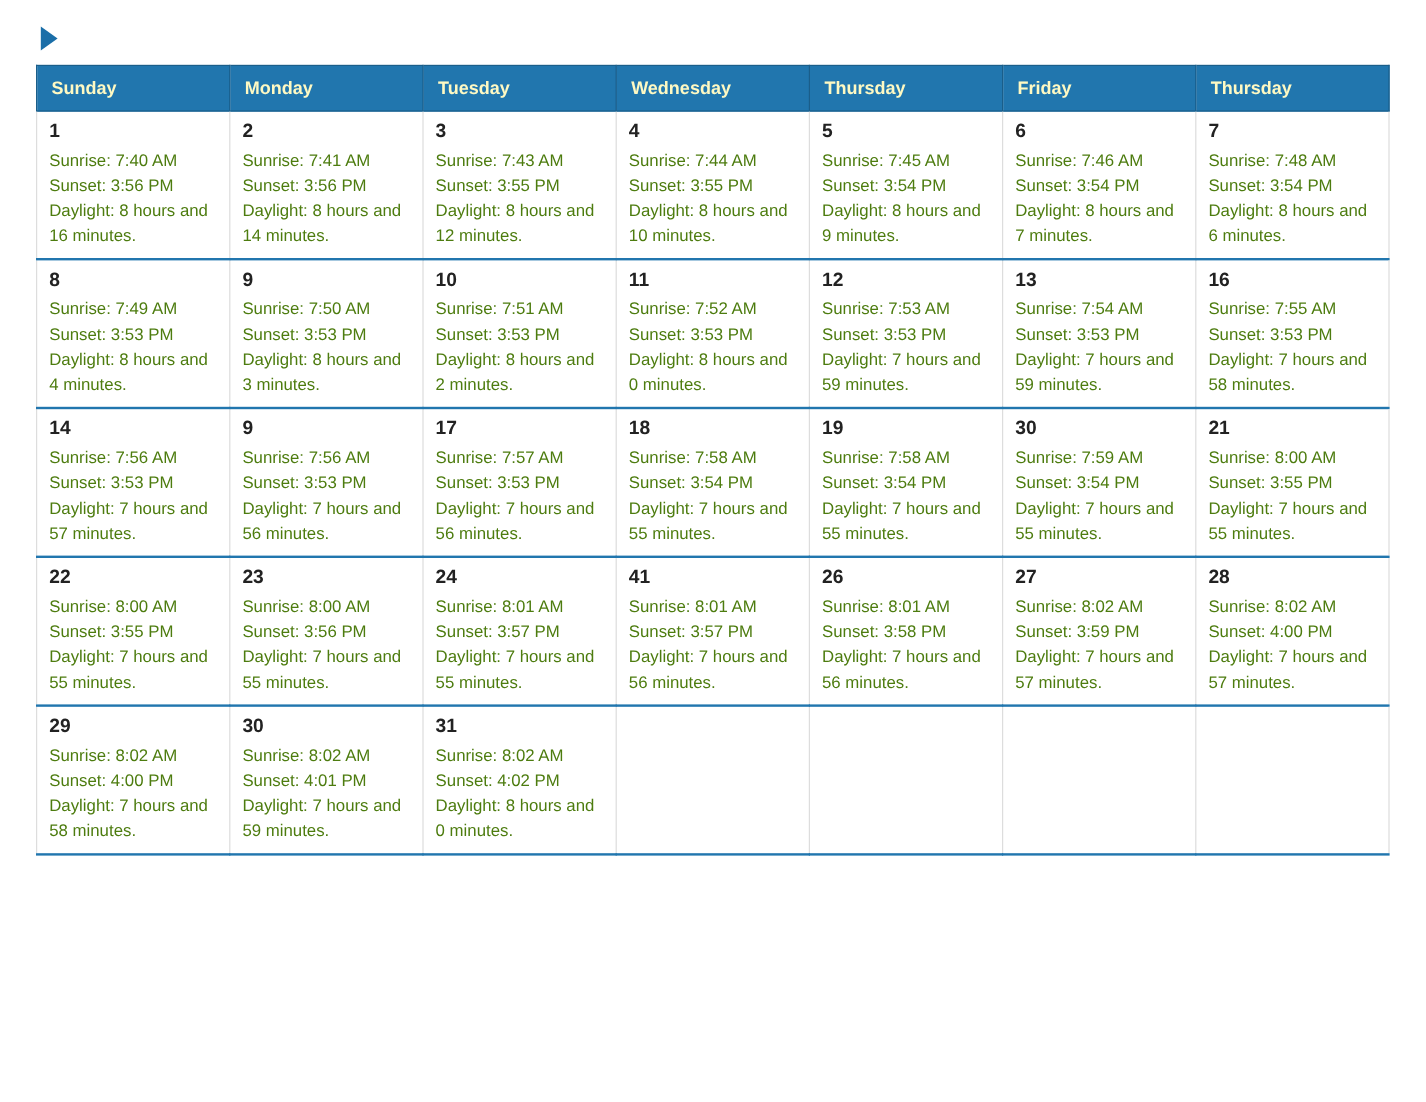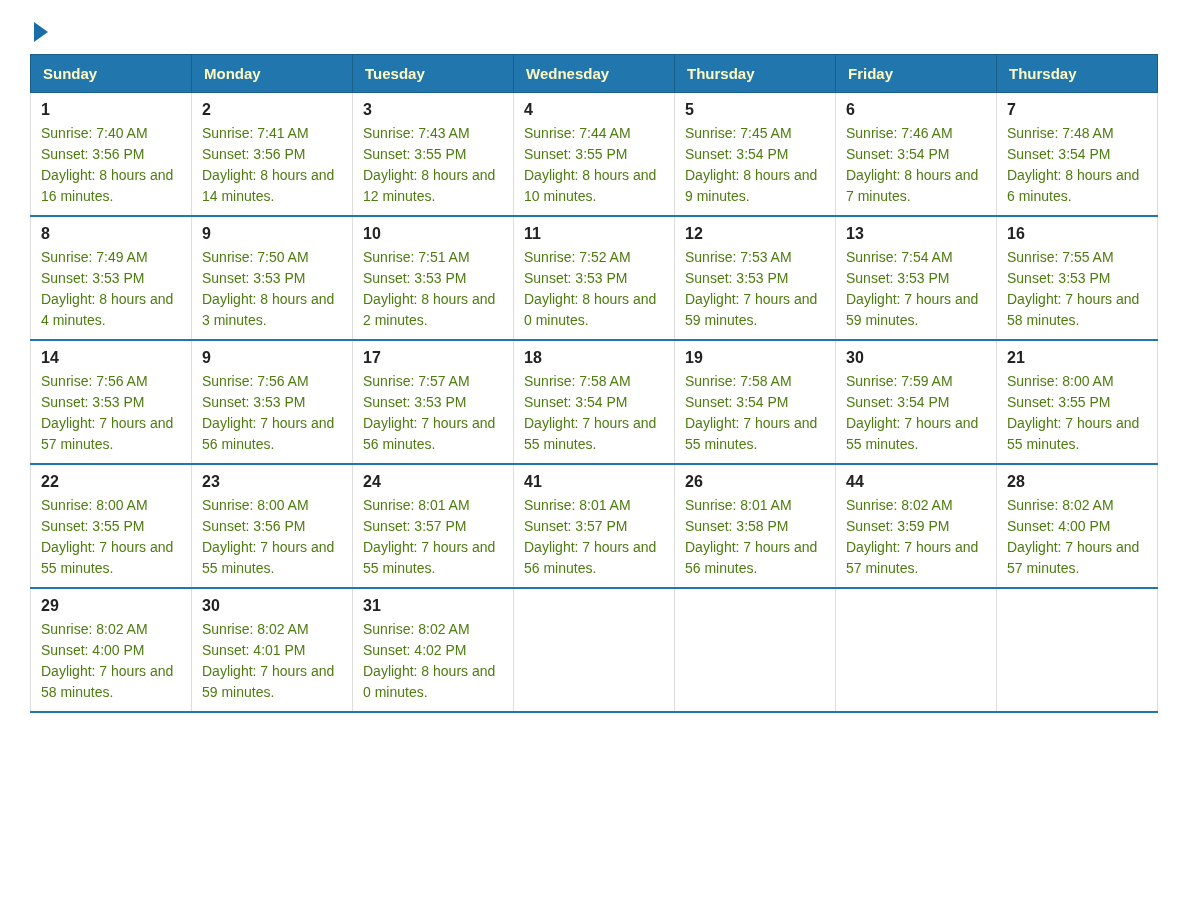--- a/index.html
+++ b/index.html
@@ -239,21 +239,21 @@
         </td>
         <td>
           <span class="day-number">41</span>
           <span class="day-info">Sunrise: 8:01 AM<br>Sunset: 3:57 PM<br>Daylight: 7 hours and 56 minutes.</span>
         </td>
         <td>
           <span class="day-number">26</span>
           <span class="day-info">Sunrise: 8:01 AM<br>Sunset: 3:58 PM<br>Daylight: 7 hours and 56 minutes.</span>
         </td>
         <td>
-          <span class="day-number">44</span>
+          <span class="day-number">27</span>
           <span class="day-info">Sunrise: 8:02 AM<br>Sunset: 3:59 PM<br>Daylight: 7 hours and 57 minutes.</span>
         </td>
         <td>
           <span class="day-number">28</span>
           <span class="day-info">Sunrise: 8:02 AM<br>Sunset: 4:00 PM<br>Daylight: 7 hours and 57 minutes.</span>
         </td>
       </tr>
       <tr>
         <td>
           <span class="day-number">29</span>

